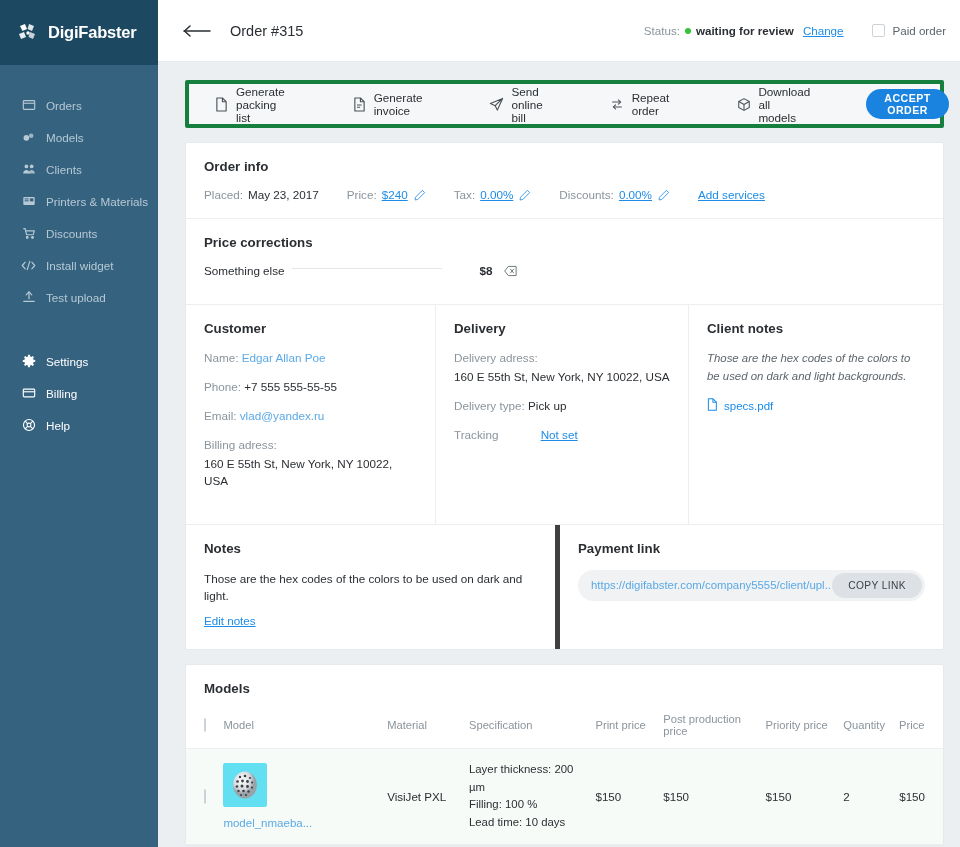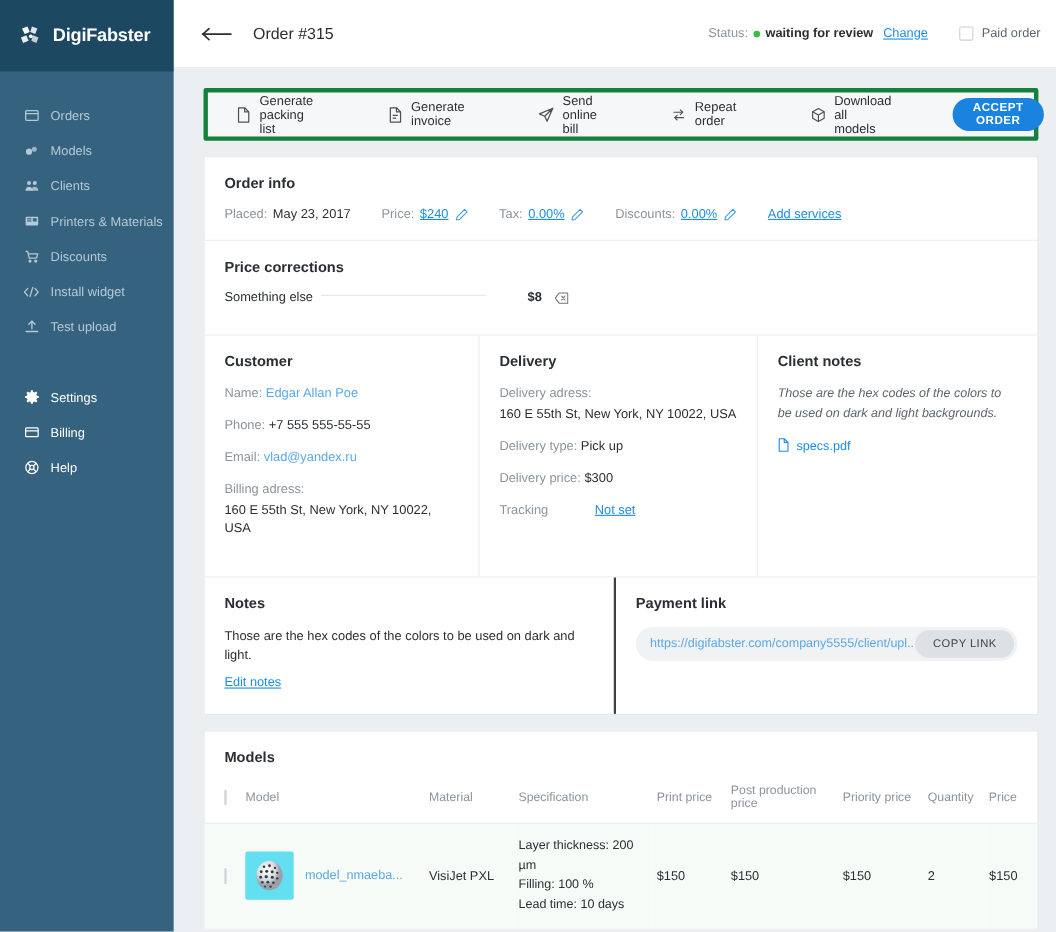--- a/index.html
+++ b/index.html
@@ -128,21 +128,21 @@
   .f-row:last-child { margin-bottom: 16px; }
   .f-key { color: #8b949c; }
   .f-val { color: #2b2f33; }
   .f-link { color: #5aa9e6; cursor: pointer; }
   .f-link-u { color: #1c8ce8; text-decoration: underline; cursor: pointer; }
   .f-block { color: #2b2f33; margin-top: 2px; }
   .notes-italic { font-size: 11.4px; color: #5d656c; font-style: italic; line-height: 1.55; }
   .pdf-link { display: flex; align-items: center; gap: 6px; margin-top: 13px; font-size: 11.5px; color: #1c8ce8; cursor: pointer; }
 
   .two-col { display: flex; }
-  .nc-1 { width: 374px; flex: 0 0 374px; border-right: 2px solid #404040; padding: 16px 18px 20px 18px; }
+  .nc-1 { width: 374px; flex: 0 0 374px; border-right: 5px solid #404040; padding: 16px 18px 20px 18px; }
   .nc-2 { flex: 1; padding: 16px 18px 20px 18px; }
   .notes-text { font-size: 11.7px; color: #2b2f33; line-height: 1.5; }
   .edit-notes { display: inline-block; margin-top: 9px; font-size: 11.6px; color: #1c8ce8; text-decoration: underline; cursor: pointer; }
   .pay-wrap { display: flex; align-items: center; background: #f0f2f4; border-radius: 17px; height: 31px; padding: 0 3px 0 13px; }
   .pay-url { font-size: 11.4px; color: #5aa9e6; flex: 1; overflow: hidden; white-space: nowrap; }
   .copy-btn {
     background: #dde1e5; border: none; border-radius: 14px;
     height: 25px; padding: 0 16px; font-size: 10.2px;
     letter-spacing: 0.4px; color: #3b4248; cursor: pointer;
     font-family: "Liberation Sans", sans-serif;
@@ -158,21 +158,21 @@
   }
   table.models td {
     font-size: 11.6px; color: #2b2f33;
     padding: 12px 4px; vertical-align: middle;
     border-bottom: 1px solid #edf0ef;
     background: #f7fbf8;
   }
   .th-chk, .td-chk { width: 34px; padding-left: 18px !important; }
   .chk { width: 12px; height: 12px; border: 1px solid #ccd2d7; border-radius: 2px; background: #fff; cursor: pointer; }
   .td-model { width: 168px; }
-  .model-cell { display: flex; align-items: center; gap: 10px; }
+  .model-cell { display: flex; align-items: flex-start; gap: 10px; flex-direction: column; }
   .thumb {
     width: 44px; height: 44px; flex: 0 0 44px;
     background: #63dff2; border-radius: 2px;
     display: flex; align-items: center; justify-content: center;
   }
   .model-name { color: #5aa9e6; font-size: 11.5px; cursor: pointer; }
   .td-material { width: 84px; }
   .td-spec { width: 130px; }
   .spec-line { line-height: 1.55; font-size: 11.4px; }
   .td-print { width: 70px; }
@@ -462,24 +462,20 @@
 
           <div class="col col-2">
             <div class="sec-title">Delivery</div>
             <div class="f-row">
               <div class="f-key">Delivery adress:</div>
               <div class="f-block">160 E 55th St, New York, NY 10022, USA</div>
             </div>
             <div class="f-row">
               <span class="f-key">Delivery type:</span>
               <span class="f-val">Pick up</span>
-            </div>
-            <div class="f-row">
-              <span class="f-key">Delivery price:</span>
-              <span class="f-val">$300</span>
             </div>
             <div class="f-row">
               <span class="f-key">Tracking</span>
               <span class="f-link-u" style="margin-left:6px;padding-left:33px;">Not set</span>
             </div>
           </div>
 
           <div class="col col-3">
             <div class="sec-title">Client notes</div>
             <div class="notes-italic">Those are the hex codes of the colors to be used on dark and light backgrounds.</div>

